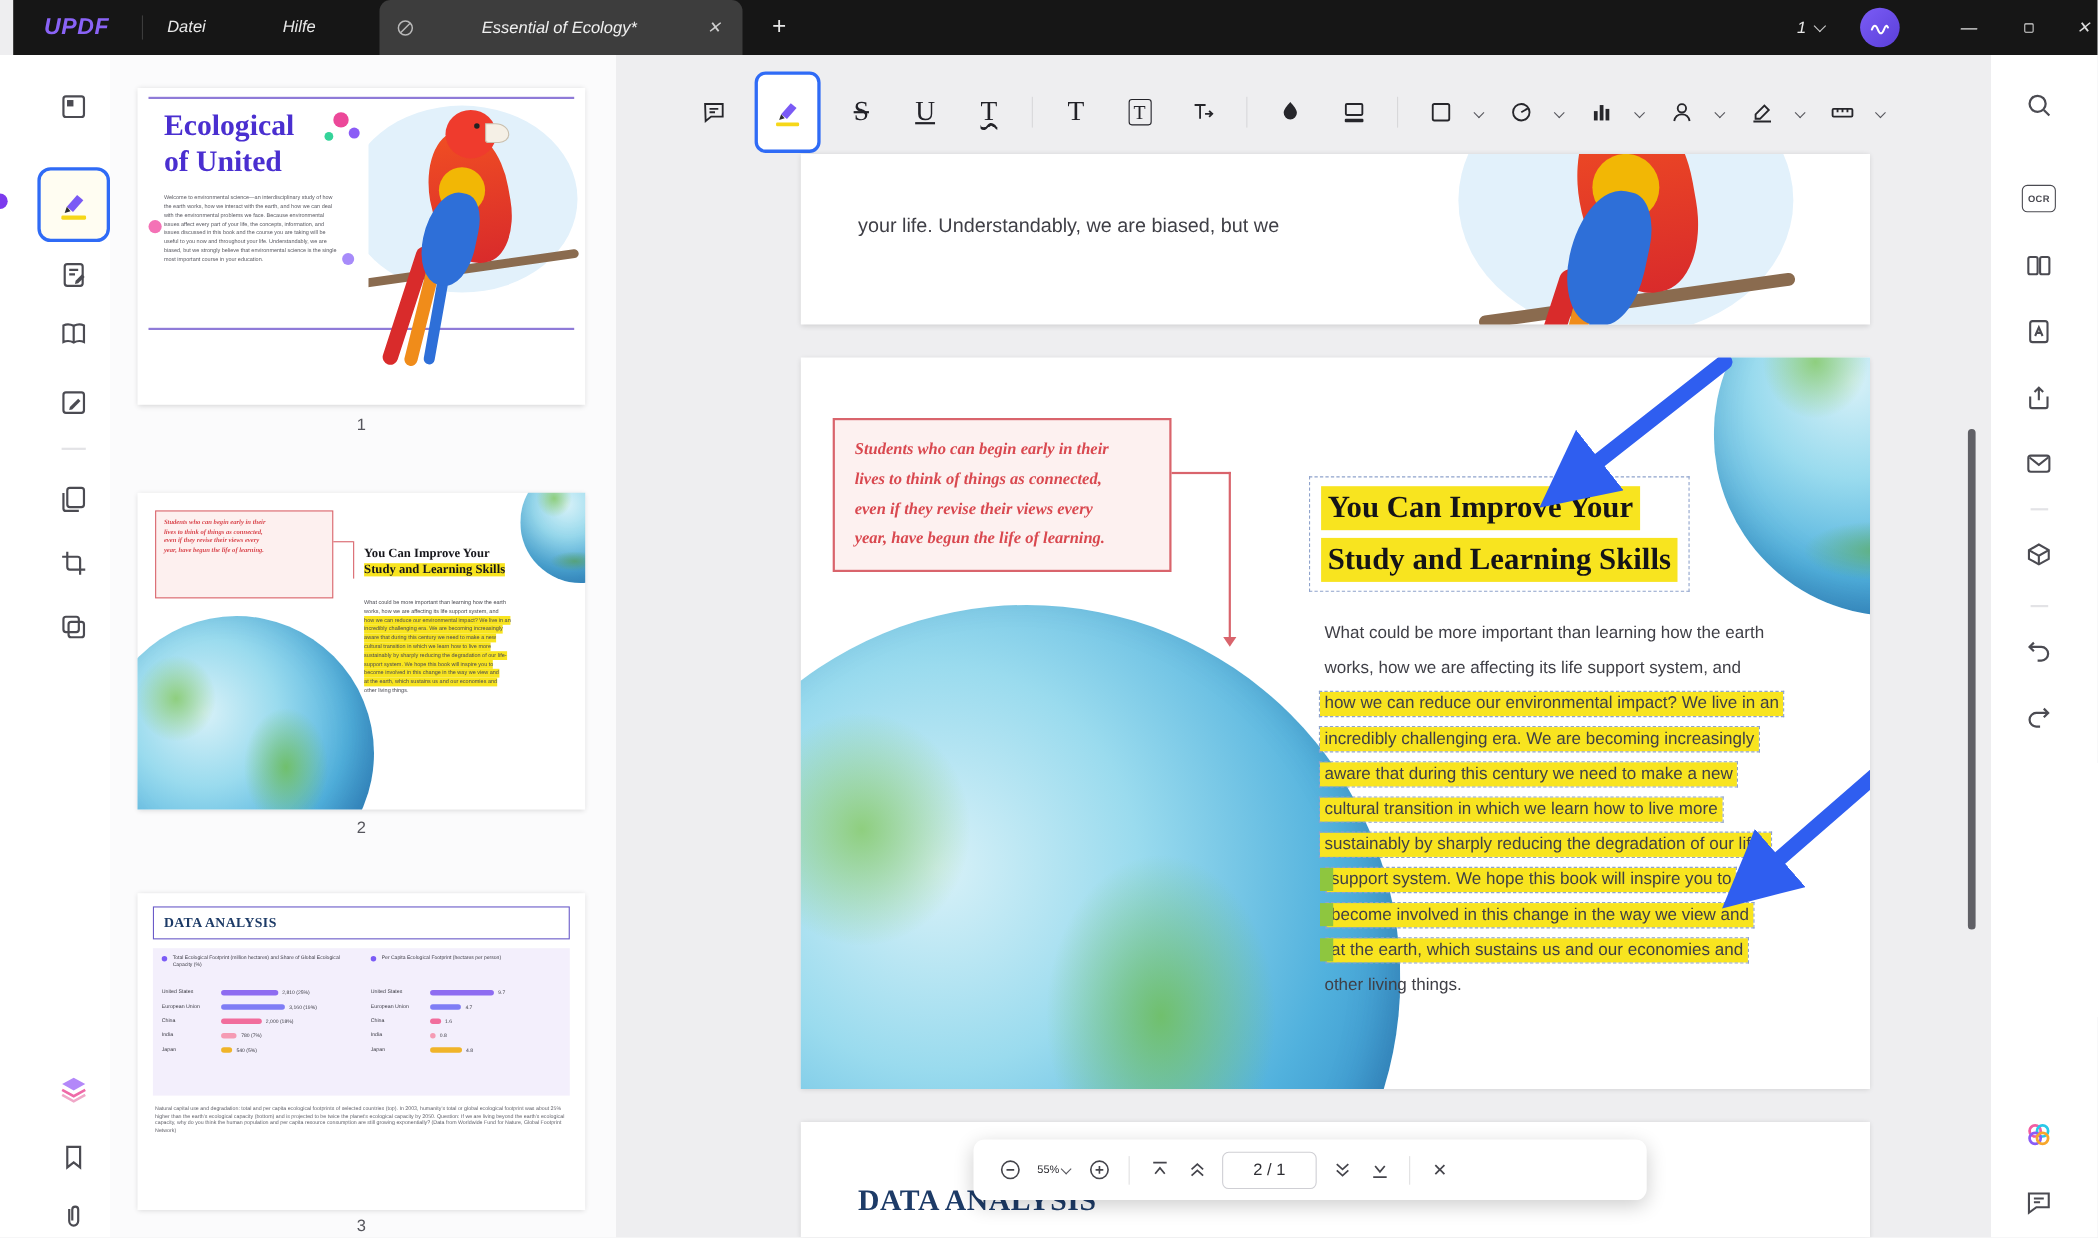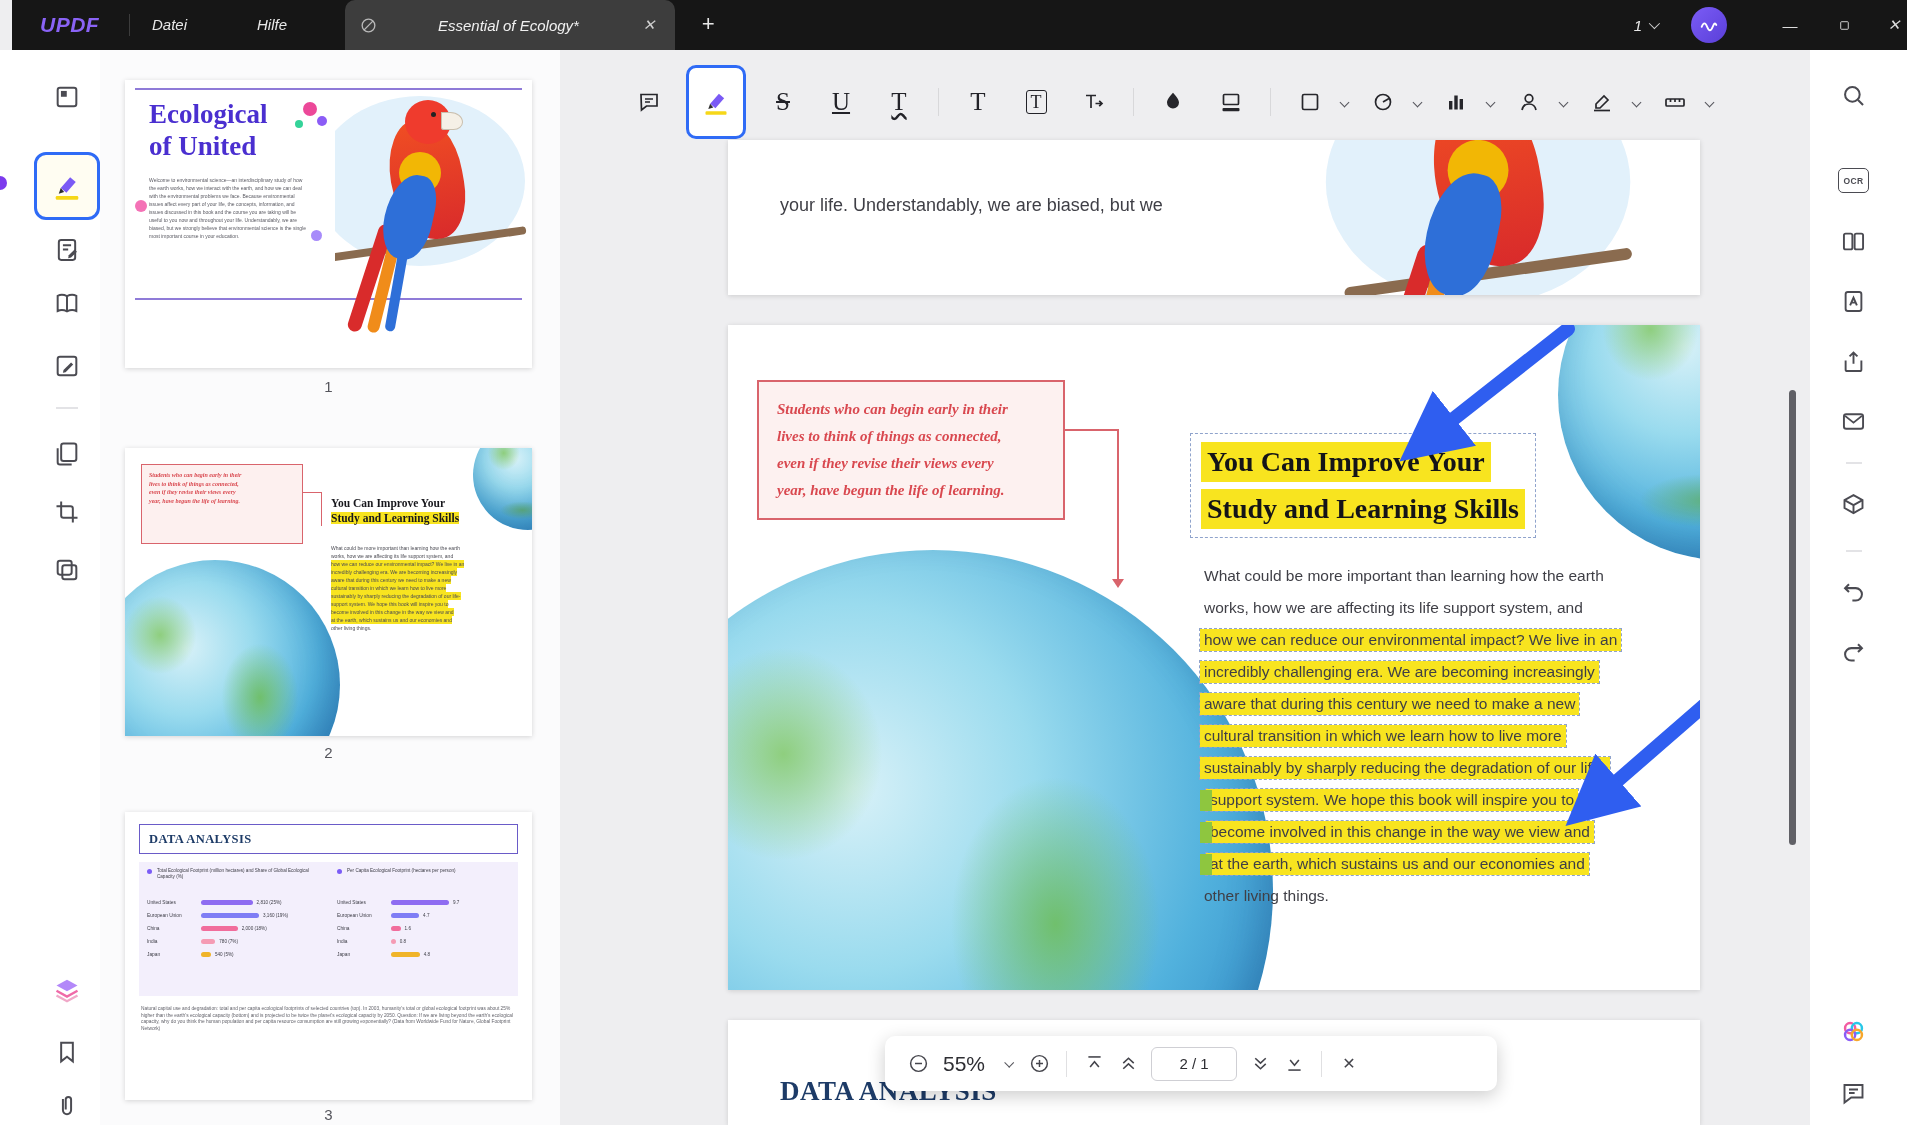--- a/index.html
+++ b/index.html
@@ -128,21 +128,21 @@
 
   .blue-arrow { position:absolute; }
   .blue-arrow svg { overflow:visible; }
 
   .p3-heading { position:absolute; left:52px; top:56px; font-family:"Liberation Serif", serif; font-weight:bold; font-size:27px; letter-spacing:.5px; color:#1d3b67; }
 
   
   .zoom-bar { position:absolute; left:325px; top:986px; width:612px; height:55px; background:#fff; border-radius:10px; box-shadow:0 5px 18px rgba(0,0,0,.20); display:flex; align-items:center; padding:0 16px; z-index:8; }
   .zb-icon { width:34px; height:34px; display:flex; align-items:center; justify-content:center; color:#45454c; }
   .zb-icon svg { width:21px; height:21px; }
-  .zoom-level { font-size:21px; color:#2e2e33; margin:0 20px 0 8px; }
+  .zoom-level { font-size:10px; color:#2e2e33; margin:0 2px 0 8px; }
   .zb-caret { width:7px; height:7px; border-right:1.5px solid #55555c; border-bottom:1.5px solid #55555c; transform:rotate(45deg) translateY(-1px); margin-right:10px; }
   .zb-div { width:1px; height:26px; background:#e0e0e2; margin:0 10px; }
   .page-box { width:86px; height:34px; border:1.5px solid #cfcfd4; border-radius:6px; display:flex; align-items:center; justify-content:center; font-size:15px; color:#2e2e33; margin:0 6px; }
 
   
   .scroll-thumb { position:absolute; left:1229px; top:340px; width:7px; height:455px; background:#606066; border-radius:4px; z-index:9; }
 
   
   .right-rail { position:absolute; right:0; top:50px; width:97px; bottom:0; background:#fff; }
   .rr-icon { position:absolute; left:30px; width:27px; height:27px; color:#4b4b52; }

